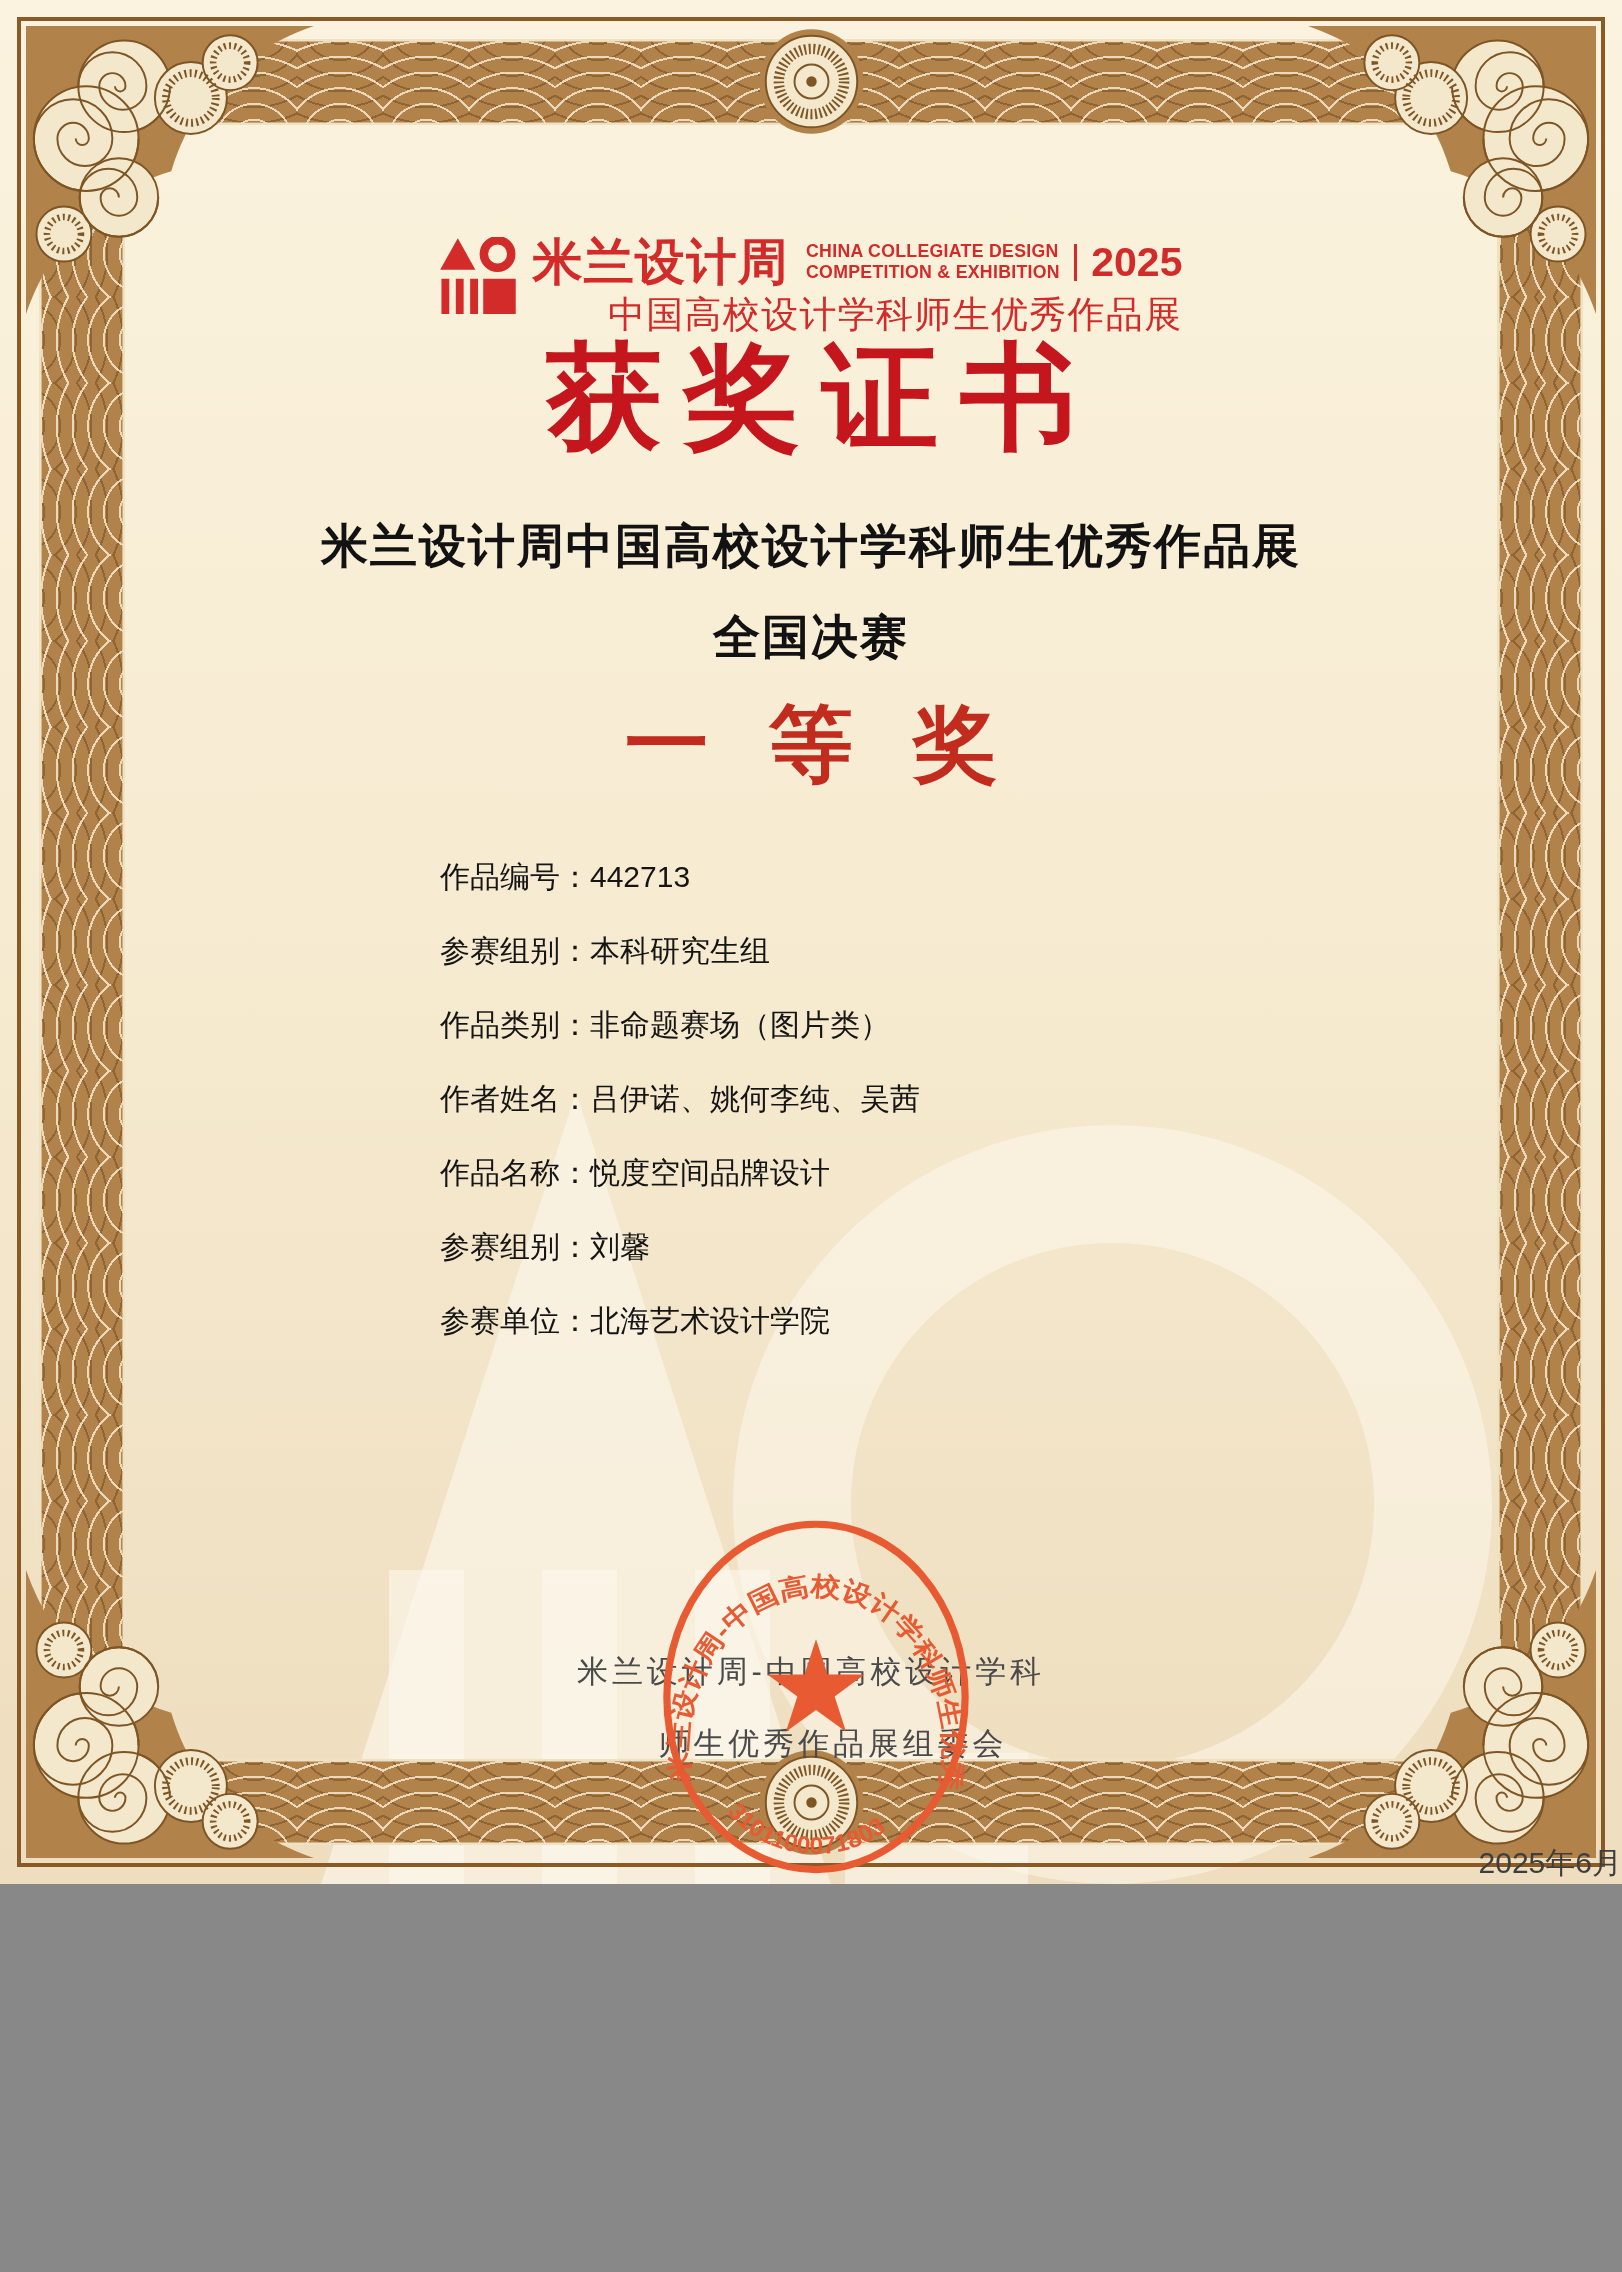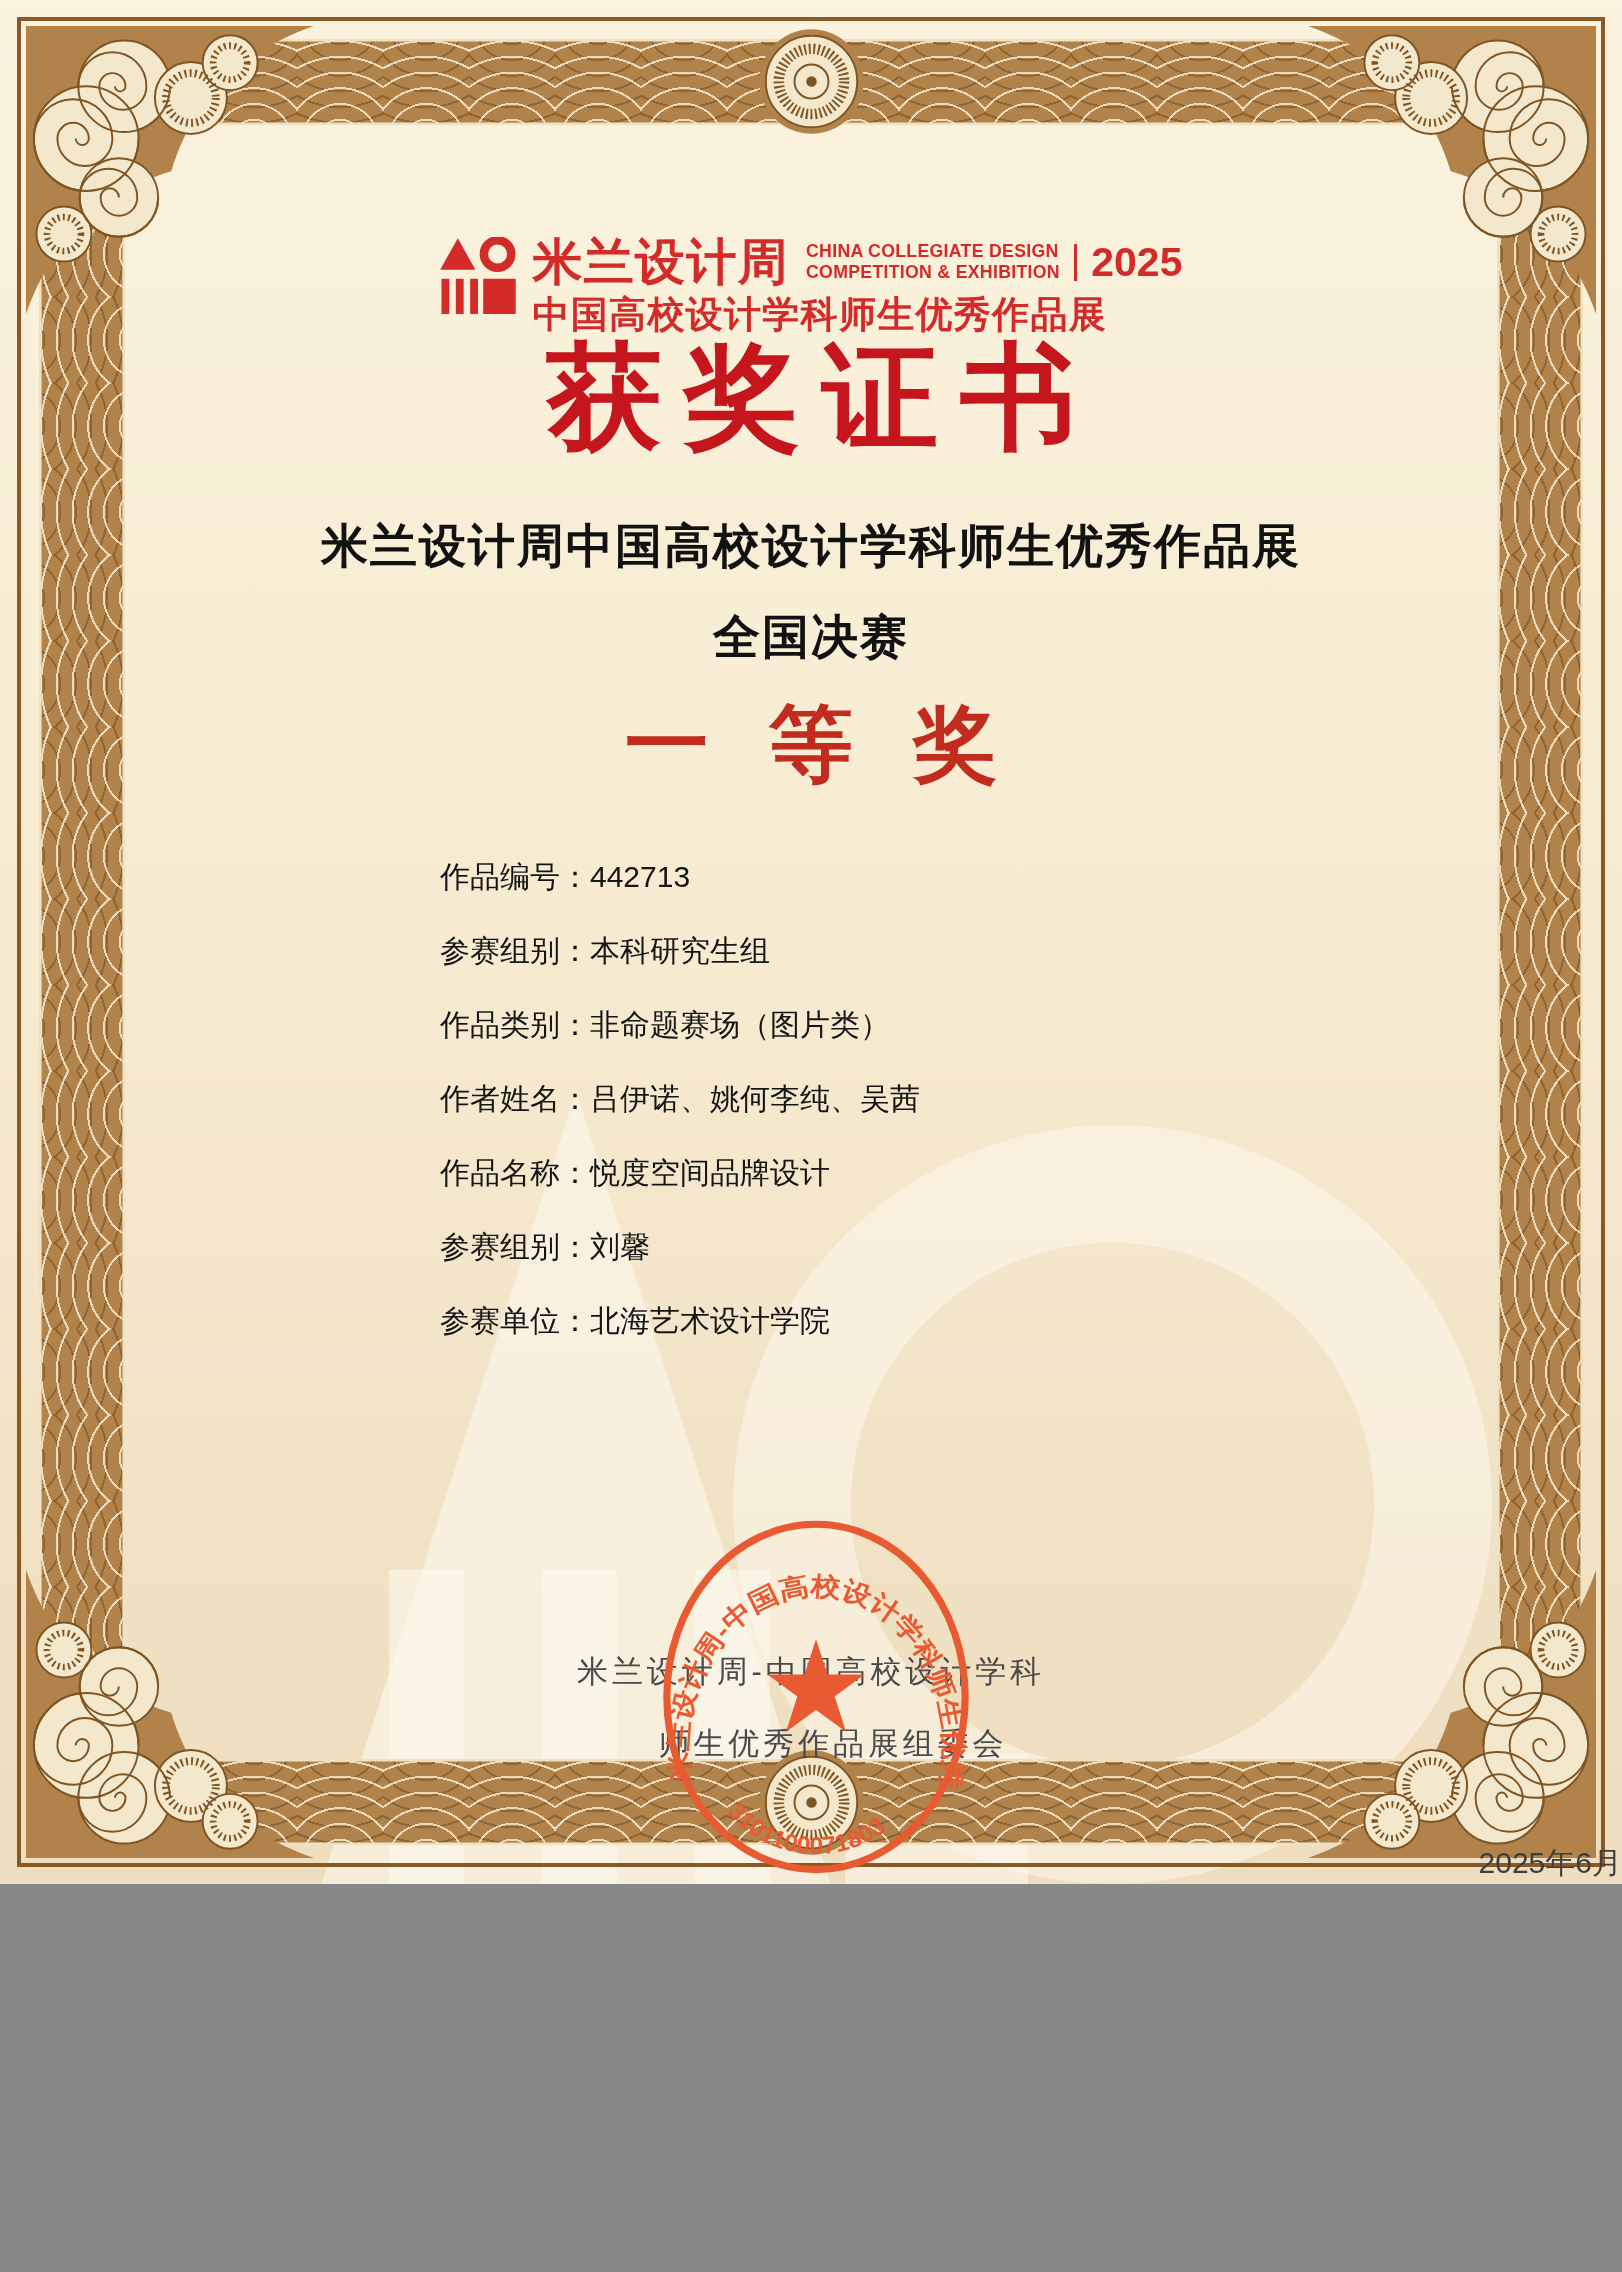--- a/index.html
+++ b/index.html
@@ -41,21 +41,21 @@
   .wm-square{left:845px;top:1753px;width:183px;height:183px;background:rgba(253,249,240,.55);}
   
   .logo-block{position:absolute;left:0;right:0;top:237px;display:flex;justify-content:center;align-items:flex-start;gap:17px;color:#D32A2A;}
   .logo-mark{width:76px;height:77px;flex:0 0 auto;}
   .logo-text-col{display:flex;flex-direction:column;}
   .logo-row1{display:flex;align-items:center;}
   .logo-cn{font-size:50px;font-weight:bold;letter-spacing:1.3px;line-height:1;}
   .logo-en{margin-left:17px;font-size:17.7px;font-weight:bold;line-height:1.17;letter-spacing:0.3px;}
   .logo-divider{width:2.6px;height:37px;background:#D32A2A;margin:0 14.4px;}
   .logo-year{font-size:41px;font-weight:bold;line-height:1;}
-  .logo-row2{margin-top:9.2px;font-size:37px;font-weight:bold;letter-spacing:1.3px;line-height:1;}
+  .logo-row2{margin-top:9.2px;font-size:37px;font-weight:normal;letter-spacing:1.3px;line-height:1;text-align:right;}
   
   .cert-title{position:absolute;left:0;right:0;top:326px;text-align:center;
     font-family:"Liberation Serif","DejaVu Serif",serif;font-weight:bold;
     font-size:116px;line-height:1.1;color:#C4161C;letter-spacing:22px;text-indent:22px;margin-top:9px;}
   .subtitle{position:absolute;left:0;right:0;top:522px;text-align:center;color:#121212;
     font-size:47px;font-weight:bold;letter-spacing:2px;line-height:1;}
   .subtitle .line2{margin-top:44px;}
   .award{position:absolute;left:0;right:0;top:699px;text-align:center;
     font-family:"Liberation Serif","DejaVu Serif",serif;font-weight:bold;
     font-size:84px;color:#C22C1E;letter-spacing:19.6px;text-indent:19.6px;line-height:1.1;}

